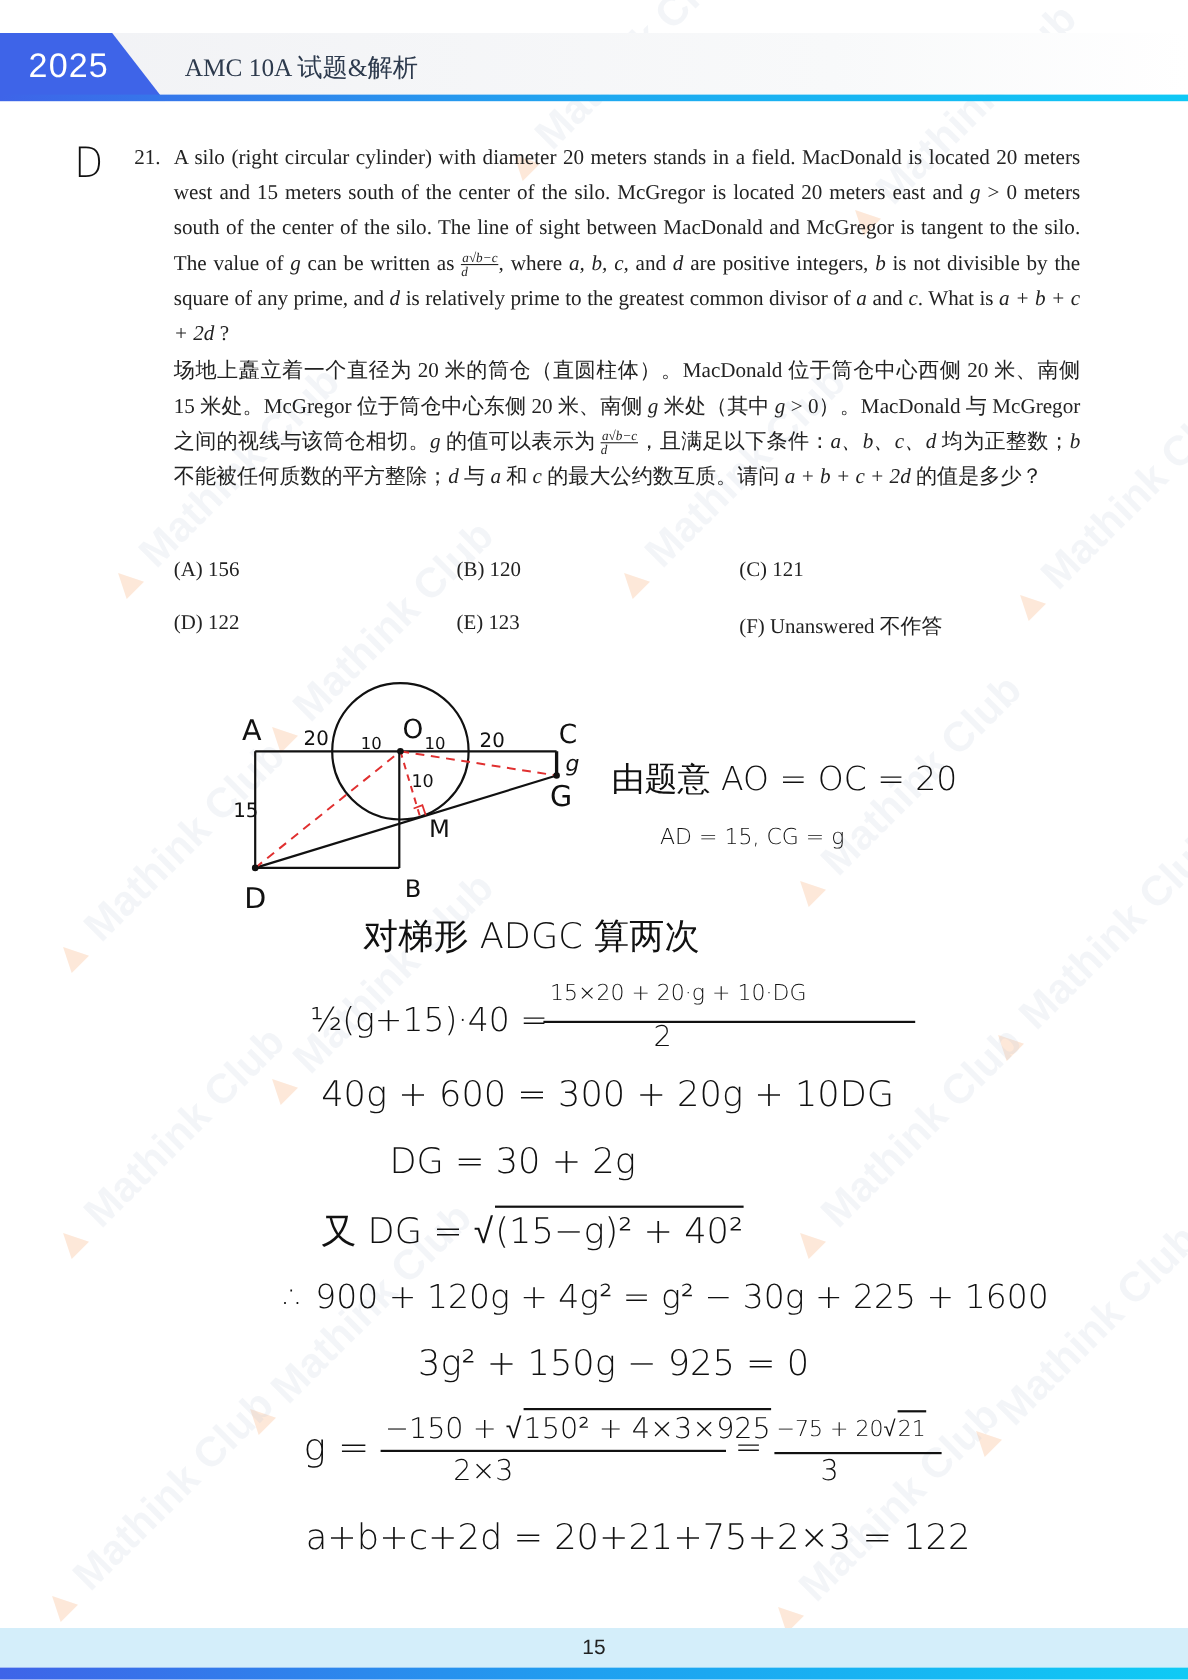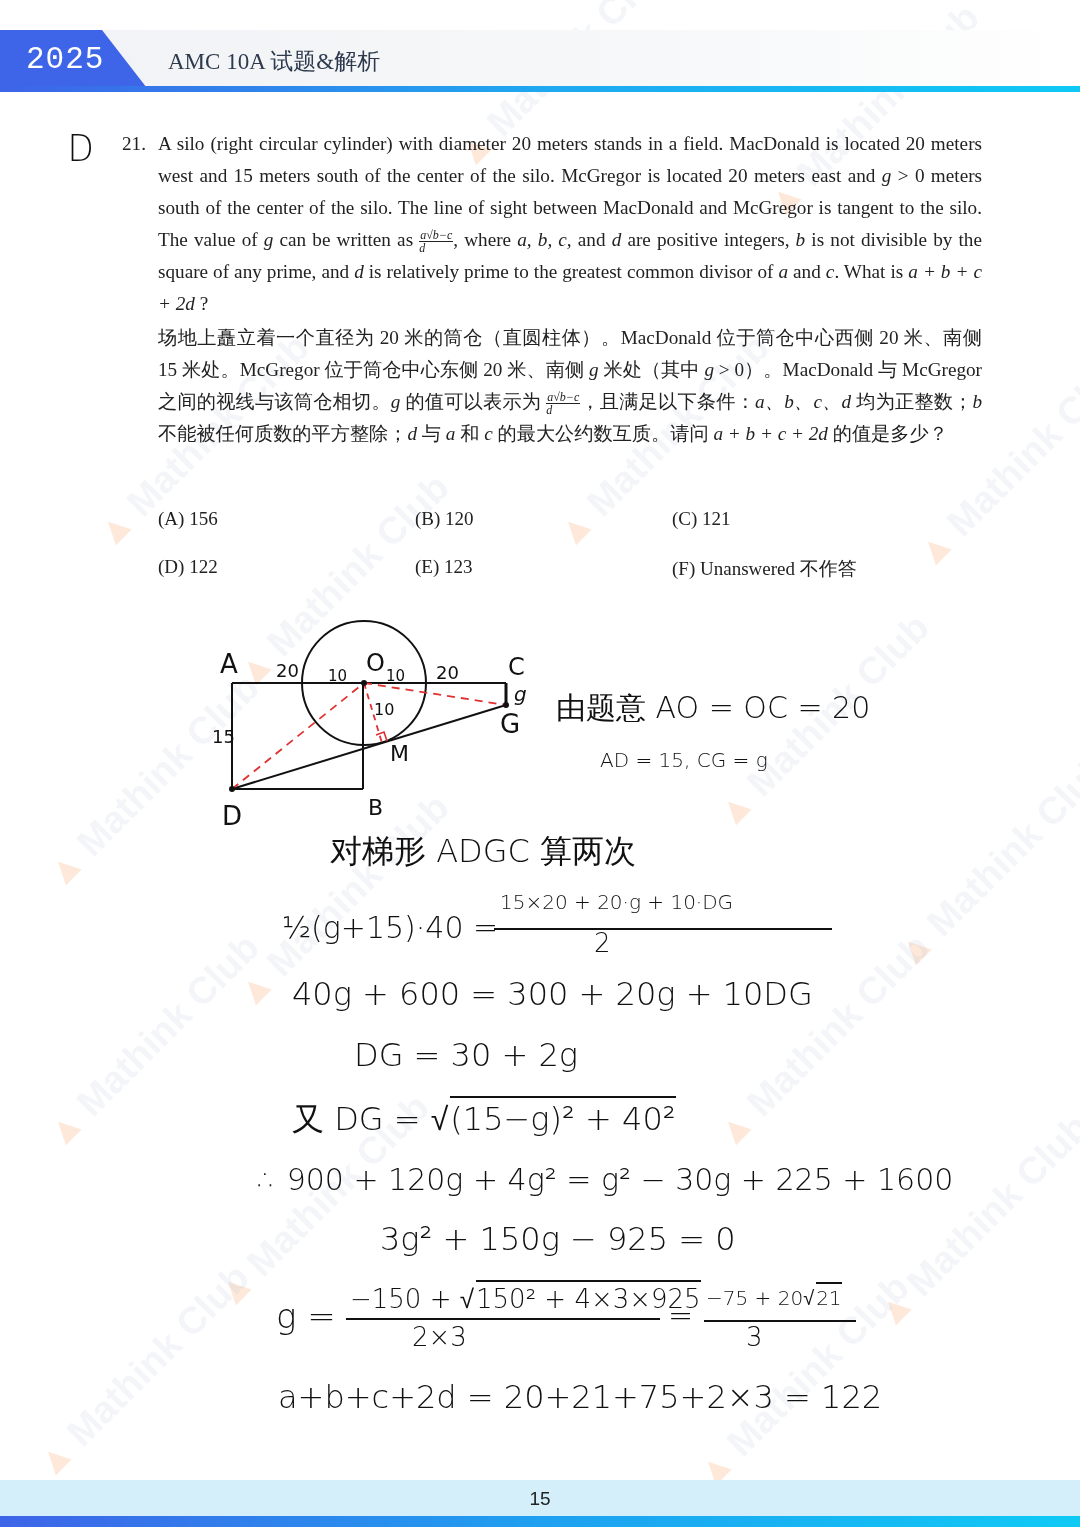--- a/index.html
+++ b/index.html
@@ -16,21 +16,21 @@
     transform: rotate(-45deg); white-space: nowrap; pointer-events: none;
   }
   .wm .logo { color: rgba(245,150,80,0.22); margin-right: 8px; }
   
   .header { position: absolute; left: 0; top: 30px; width: 1080px; height: 62px; }
   .header-bg { position: absolute; left: 0; top: 0; width: 1080px; height: 56px;
     background: linear-gradient(90deg, #f1f2f5 0%, #f8f9fa 70%, #ffffff 100%); }
   .year-tab { position: absolute; left: 0; top: 0; width: 150px; height: 62px;
     background: #3e64e8; clip-path: polygon(0 0, 102px 0, 150px 62px, 0 62px); }
   .year-text { position: absolute; left: 26px; top: 12px; color: #fff; font-size: 31px;
-    font-family: Liberation Mono, monospace; letter-spacing: 1px; }
+    font-family: Liberation Sans, sans-serif; letter-spacing: 1px; }
   .header-title { position: absolute; left: 168px; top: 16px; font-size: 23px; color: #2d3a4d; }
   .header-line { position: absolute; left: 0; top: 56px; width: 1080px; height: 6px;
     background: linear-gradient(90deg, #3e64e8 0%, #1fa8f0 50%, #0fc8f5 100%); }
   
   .answer-mark { position: absolute; left: 66px; top: 126px; font-family: "DejaVu Sans", sans-serif;
     font-size: 38px; color: #111; font-weight: 300; transform: scaleX(0.9); }
   
   .problem { position: absolute; left: 122px; top: 128px; width: 862px; font-size: 19.2px;
     line-height: 32px; text-align: justify; }
   .qnum { position: absolute; left: 0; top: 0; }

